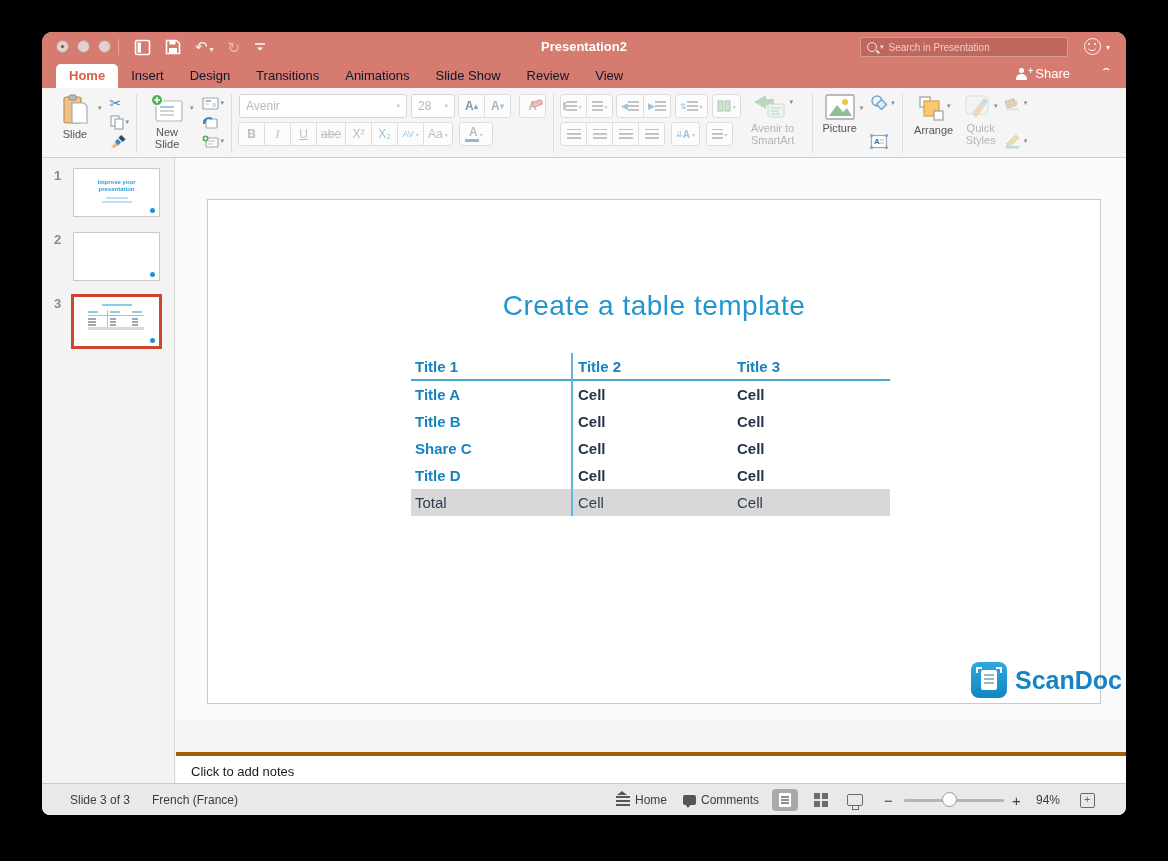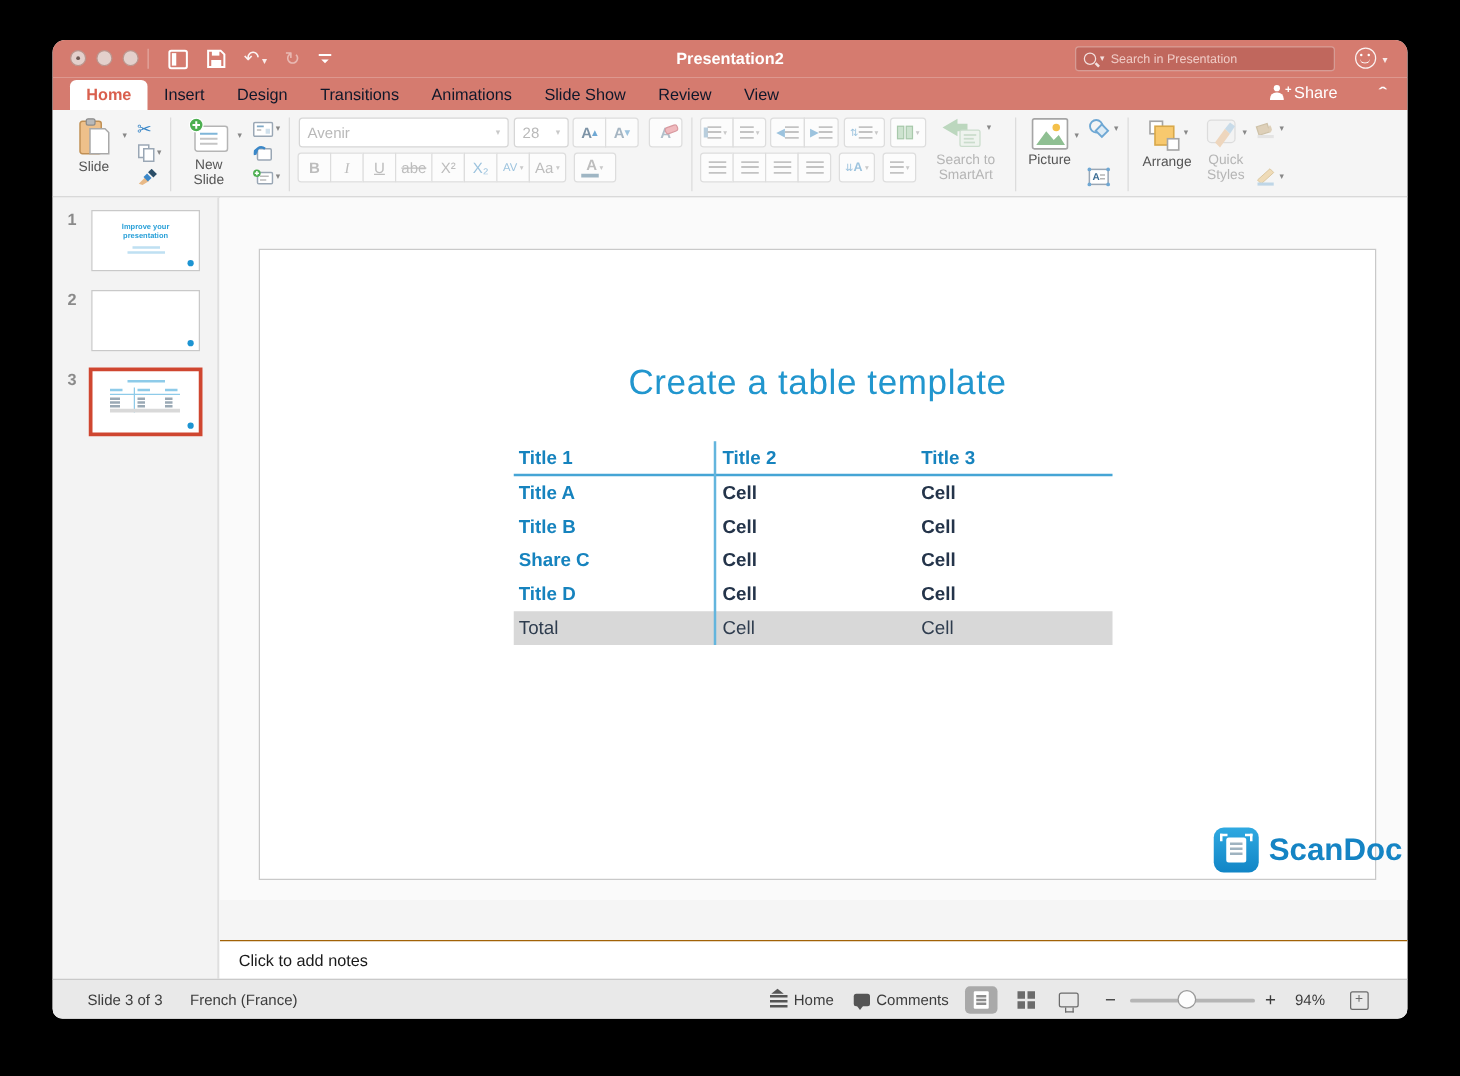--- a/index.html
+++ b/index.html
@@ -102,21 +102,21 @@
   .trow.total .tcell.c2, .trow.total .tcell.c3 { font-weight:normal; }
   .vline { position:absolute; left:160px; top:0; bottom:0; width:2px; background:#63b5dd; }
   .slide-logo { position:absolute; left:763px; top:462px; display:flex; align-items:center; gap:8px; }
   .logo-badge { width:36px; height:36px; border-radius:8px; background:linear-gradient(#2fa9e1,#1185c6); position:relative; }
   .logo-badge .page { position:absolute; left:10px; top:8px; width:16px; height:20px; background:#fff; border-radius:2px; }
   .logo-badge .page i { position:absolute; left:3px; right:3px; height:2px; background:#9fb3c0; }
   .logo-badge .bracket { position:absolute; width:6px; height:6px; border:2px solid #fff; }
   .logo-text { font-size:25px; font-weight:bold; color:#1584c4; }
 
   
-  .notespane { position:absolute; left:134px; right:0; bottom:32px; height:31px; background:#fff; border-top:1px solid #a16207; }
+  .notespane { position:absolute; left:134px; right:0; bottom:32px; height:31px; background:#fff; border-top:4px solid #a16207; }
   .notespane .ph { position:absolute; left:15px; top:8px; font-size:13px; color:#1a1a1a; }
 
   
   .statusbar { position:absolute; left:0; bottom:0; width:100%; height:32px; background:#e9e9e9; border-top:1px solid #c9c9c9;
                font-size:12px; color:#3c3c3c; }
   .sb-item { position:absolute; top:0; height:32px; display:flex; align-items:center; gap:5px; }
   .viewbtn { position:absolute; top:5px; width:26px; height:22px; border-radius:4px; display:flex; align-items:center; justify-content:center; }
   .viewbtn.sel { background:#a9a9a9; }
   .pagelines { width:12px; height:14px; background:#fff; border-radius:1px; position:relative; }
   .pagelines i { position:absolute; left:2px; right:2px; height:1.5px; background:#8d8d8d; }
@@ -410,21 +410,21 @@
       <span style="display:flex;align-items:flex-start">
         <svg width="34" height="26" viewBox="0 0 34 26" opacity="0.55">
           <polygon points="2,8 14,1 14,5 22,5 22,11 14,11 14,15" fill="#8fbf92"></polygon>
           <rect x="16" y="10" width="16" height="13" rx="1.5" fill="#e9f2ea" stroke="#a8c9ab"></rect>
           <line x1="19" y1="14" x2="29" y2="14" stroke="#a8c9ab" stroke-width="1.4"></line>
           <line x1="19" y1="17" x2="27" y2="17" stroke="#a8c9ab" stroke-width="1.4"></line>
           <line x1="19" y1="20" x2="28" y2="20" stroke="#a8c9ab" stroke-width="1.4"></line>
         </svg>
         <span class="caret-s" style="margin:4px 0 0 3px">▾</span>
       </span>
-      <span class="lbl dis"><span>Search to</span><br><span>SmartArt</span></span>
+      <span class="lbl dis"><span>Avenir to</span><br><span>SmartArt</span></span>
     </div>
     <div class="rdivider"></div>
 
     <div class="rgroup">
       <div class="bigbtn" style="width:40px">
         <svg width="30" height="26" viewBox="0 0 30 26">
           <rect x="1" y="1" width="28" height="24" rx="1.5" fill="#fff" stroke="#a5a5a5" stroke-width="1.4"></rect>
           <circle cx="20" cy="8" r="3" fill="#f4c04a"></circle>
           <polygon points="4,22 12,11 18,18 22,14 27,22" fill="#8fbf92"></polygon>
         </svg>

